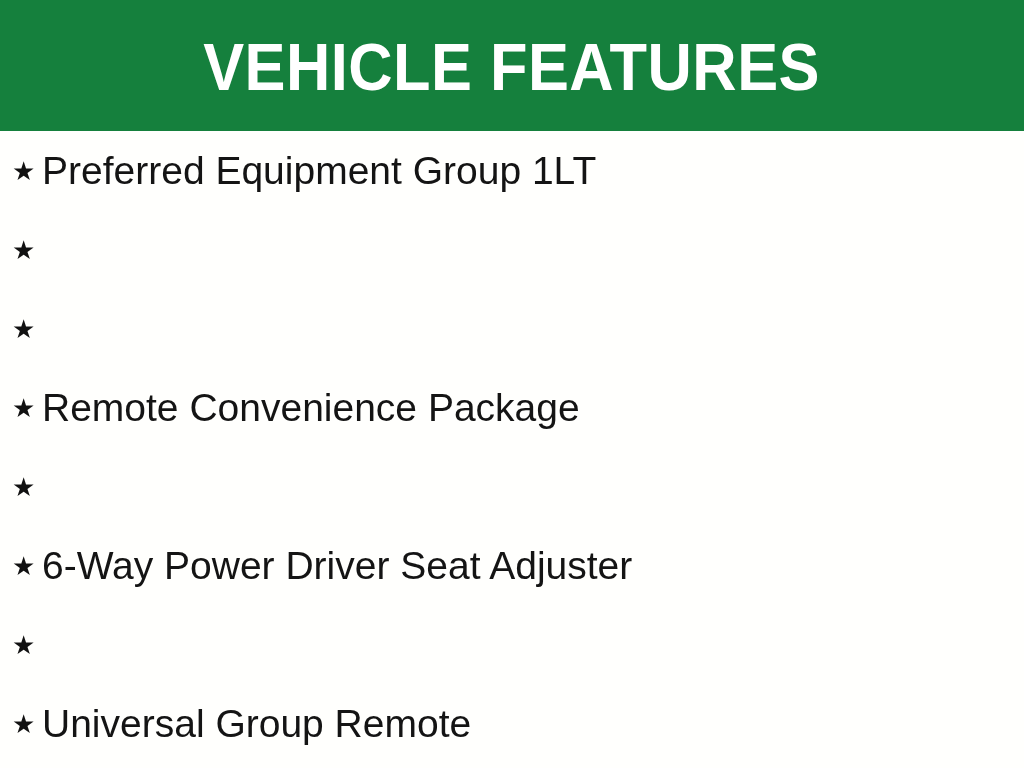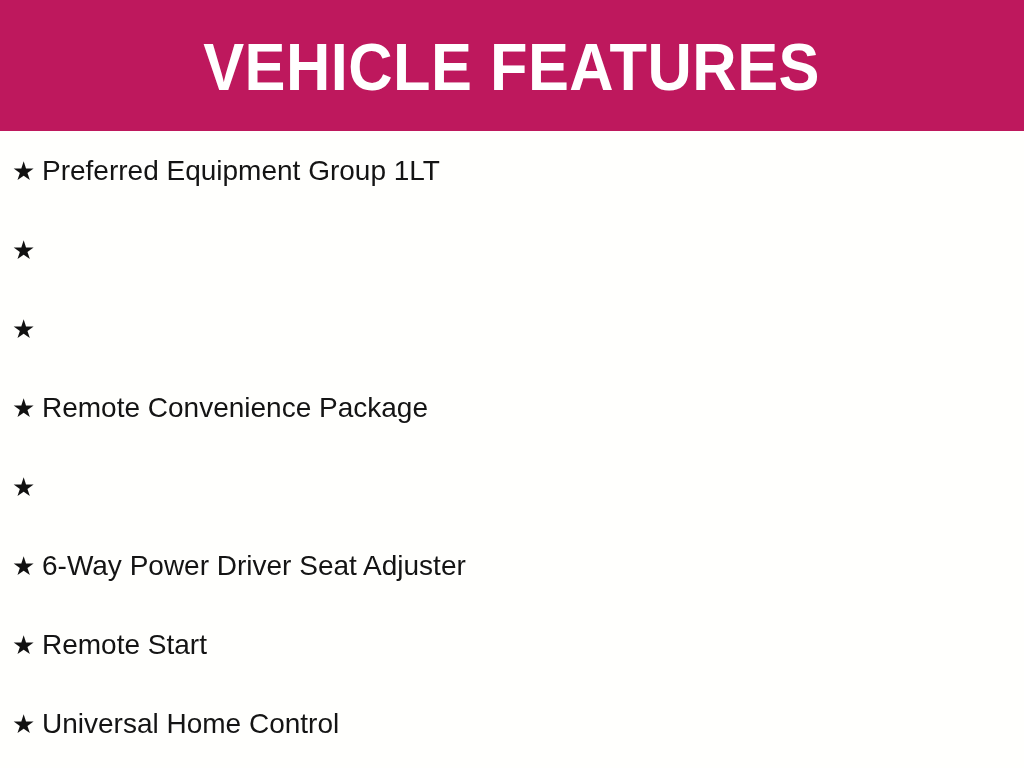--- a/index.html
+++ b/index.html
@@ -21,21 +21,21 @@
     background: #fffffd;
   }
 
   
   .header-banner {
     position: absolute;
     left: 0;
     top: 0;
     width: 1024px;
     height: 131px;
-    background: #be185d;
+    background: #15803d;
     display: flex;
     align-items: center;
     justify-content: center;
   }
   .header-title {
     color: #ffffff;
     font-family: "Liberation Sans", sans-serif;
     font-weight: bold;
     font-size: 66px;
     line-height: 66px;
@@ -74,21 +74,21 @@
     flex: 0 0 auto;
     color: #111111;
     font-size: 26px;
     line-height: 1;
     text-align: left;
   }
   .feature-label {
     color: #141414;
     font-family: "Liberation Sans", sans-serif;
     font-weight: normal;
-    font-size: 28px;
+    font-size: 39px;
     line-height: 34px;
     white-space: nowrap;
   }
 </style>
 </head>
 <body>
 
 <div class="page">
 
   <div class="header-banner">
@@ -119,23 +119,22 @@
       <span class="star-icon">★</span>
     </li>
 
     <li class="feature-item">
       <span class="star-icon">★</span>
       <span class="feature-label">6-Way Power Driver Seat Adjuster</span>
     </li>
 
     <li class="feature-item">
       <span class="star-icon">★</span>
-      <span class="feature-label">Remote Start</span>
     </li>
 
     <li class="feature-item">
       <span class="star-icon">★</span>
-      <span class="feature-label">Universal Home Control</span>
+      <span class="feature-label">Universal Group Remote</span>
     </li>
 
   </ul>
 
 </div>
 
 </body></html>

